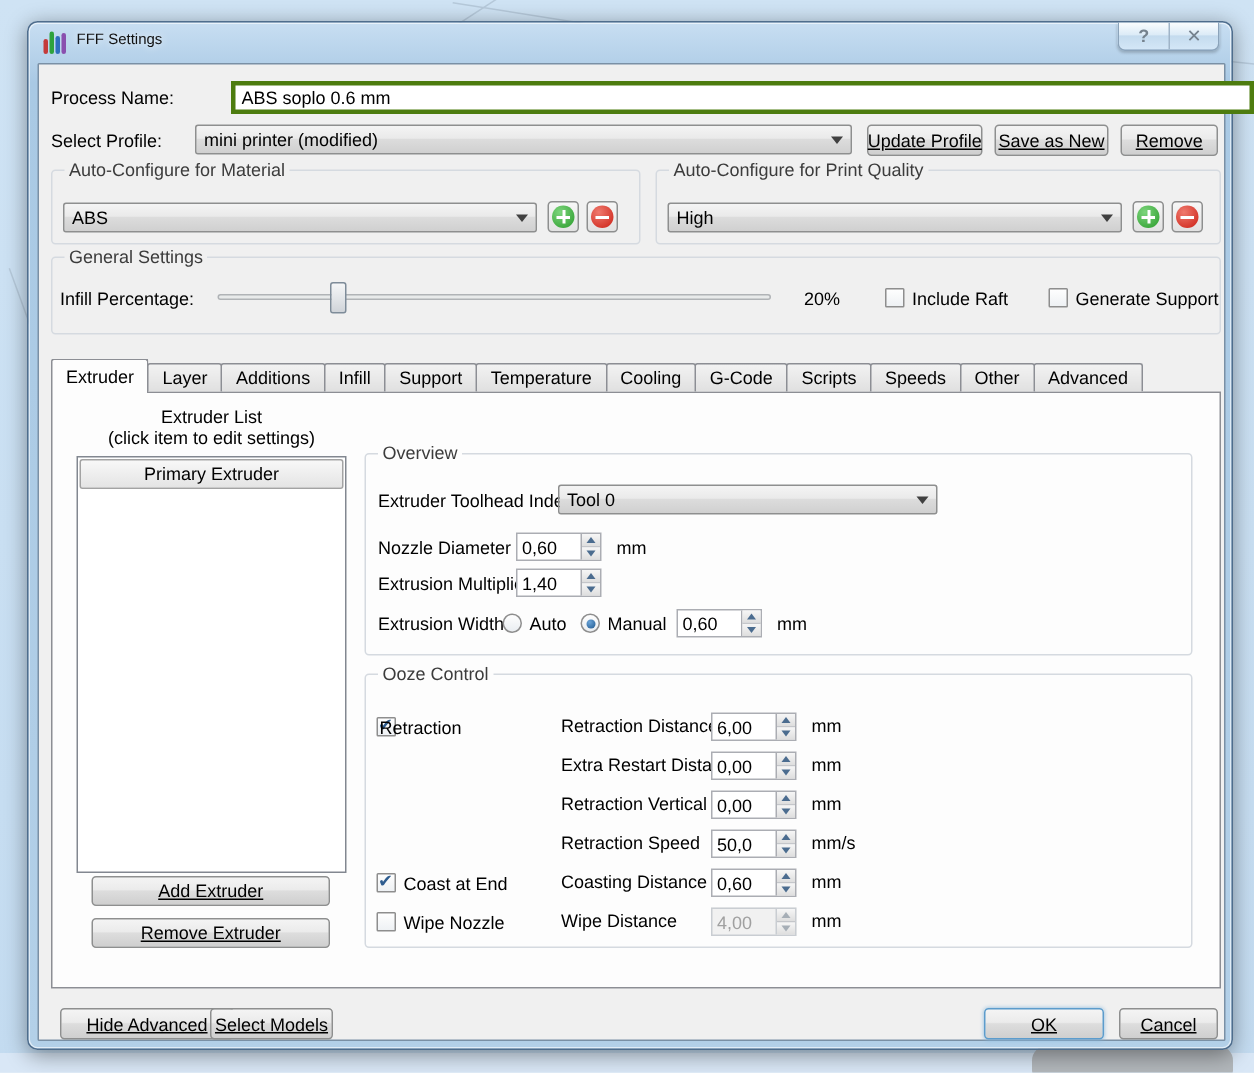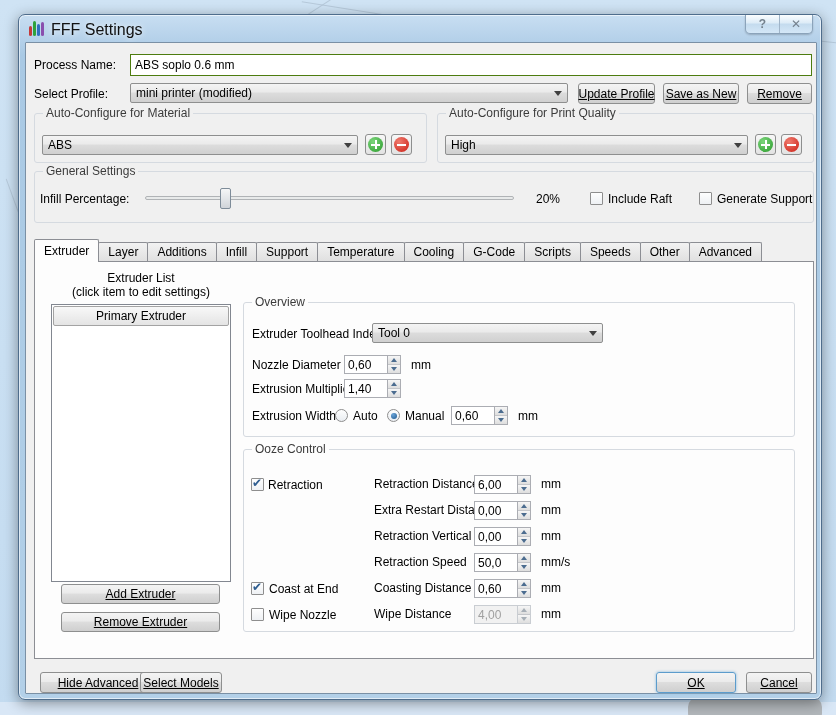--- a/index.html
+++ b/index.html
@@ -26,38 +26,38 @@
     border:1px solid #4f6d8c; border-radius:7px;
     box-shadow:0 3px 14px rgba(0,0,0,.4), inset 0 0 0 1px rgba(255,255,255,.6);
   }
   .titlebar { position:absolute; left:0; top:0; right:0; height:27px; }
   .app-icon { position:absolute; left:10px; top:6px; width:16px; height:15px; display:flex; align-items:flex-end; gap:1px; }
   .app-icon i { display:block; width:3px; border-radius:2px; }
   .app-icon .b1 { height:10px; background:#c43a3a; }
   .app-icon .b2 { height:15px; background:#2fa23c; }
   .app-icon .b3 { height:12px; background:#2f6fbd; }
   .app-icon .b4 { height:14px; background:#8a4fae; }
-  .win-title { position:absolute; left:32px; top:6px; font-size:16px; color:#111; text-shadow:0 0 6px #fff; }
+  .win-title { position:absolute; left:32px; top:6px; font-size:10px; color:#111; text-shadow:0 0 6px #fff; }
   .caption-btns { position:absolute; top:0; right:8px; display:flex; height:19px;
     border:1px solid #8ba3ba; border-top:none; border-radius:0 0 5px 5px; overflow:hidden;
     background:linear-gradient(#fbfdfe,#dcebf7 45%,#c4dbee 50%,#d4e7f7); box-shadow:0 1px 2px rgba(0,0,0,.2); }
   .cap-btn { width:33px; display:flex; align-items:center; justify-content:center;
     color:#75828e; font-weight:bold; font-size:12px; cursor:default; }
   .cap-btn + .cap-btn { border-left:1px solid #9fb4c8; }
 
   
   .client {
     position:absolute; left:6px; top:27px; width:792px; height:652px;
     background:#f0f0f0; border:1px solid #7a90a5; border-radius:1px;
   }
   .label { position:absolute; white-space:nowrap; }
 
   
-  .textbox { position:absolute; height:22px; background:#fff; border:1px solid #4d7c0f;
-    font:12px "Liberation Sans",sans-serif; padding:0 4px; }
+  .textbox { position:absolute; height:22px; background:#fff; border:3px solid #4d7c0f;
+    font:12px "Liberation Sans",sans-serif; padding:0 4px;margin-left:24px; }
   .combo { position:absolute; height:20px; display:flex; align-items:center; padding:0 5px;
     border:1px solid #8e8f8f; border-radius:2px;
     background:linear-gradient(#f4f4f4,#eaeaea 45%,#dcdcdc 50%,#d0d0d0); }
   .combo .ctext { flex:1; overflow:hidden; white-space:nowrap; }
   .combo .carrow { width:0; height:0; border-left:4px solid transparent; border-right:4px solid transparent;
     border-top:5px solid #404040; margin-left:6px; }
   .btn { position:absolute; height:21px; display:flex; align-items:center; justify-content:center;
     border:1px solid #8e8f8f; border-radius:3px; white-space:nowrap;
     background:linear-gradient(#f4f4f4,#ebebeb 45%,#dddddd 50%,#cfcfcf); cursor:default;text-decoration:underline; }
   .btn.default { border-color:#5c9ccc; box-shadow:0 0 3px #86b7dc; }
@@ -243,21 +243,21 @@
         </div>
       <div class="btn" style="left:26px; top:350px; width:159px; height:20px;">
           <span>Remove Extruder</span>
         </div>
 
 
       <div class="groupbox on-white" style="left:208px; top:40px; width:552px; height:135px;">
         <span class="gtitle">Overview</span>
 
         <span class="label" style="left:8px; top:24px;">Extruder Toolhead Index</span>
-        <div class="combo" style="left:128px; top:20px; width:231px;">
+        <div class="combo" style="left:128px; top:20px; width:253px;">
           <span class="ctext">Tool 0</span>
           <span class="carrow"></span>
         </div>
 
         <span class="label" style="left:8px; top:55px;">Nozzle Diameter</span>
         <div class="spin" style="left:100px; top:52px;">
           <span class="sval">0,60</span>
           <span class="sbtns">
               <span class="su"></span>
               <span class="sd"></span>
@@ -286,21 +286,21 @@
               <span class="sd"></span>
             </span>
         </div>
         <span class="unit label" style="left:274px; top:106px;">mm</span>
       </div>
 
       <div class="groupbox on-white" style="left:208px; top:187px; width:552px; height:183px;">
         <span class="gtitle">Ooze Control</span>
 
         <span class="cb checked" style="left:7px; top:28px;"></span>
-        <span class="label" style="left:24px; top:28px;">Retraction</span>
+        <span class="label" style="left:9px; top:28px;">Retraction</span>
 
         <span class="label" style="left:130px; top:27px;">Retraction Distance</span>
         <div class="spin" style="left:230px; top:25px;">
           <span class="sval">6,00</span>
           <span class="sbtns">
               <span class="su"></span>
               <span class="sd"></span>
             </span>
         </div>
         <span class="unit label" style="left:297px; top:27px;">mm</span>

